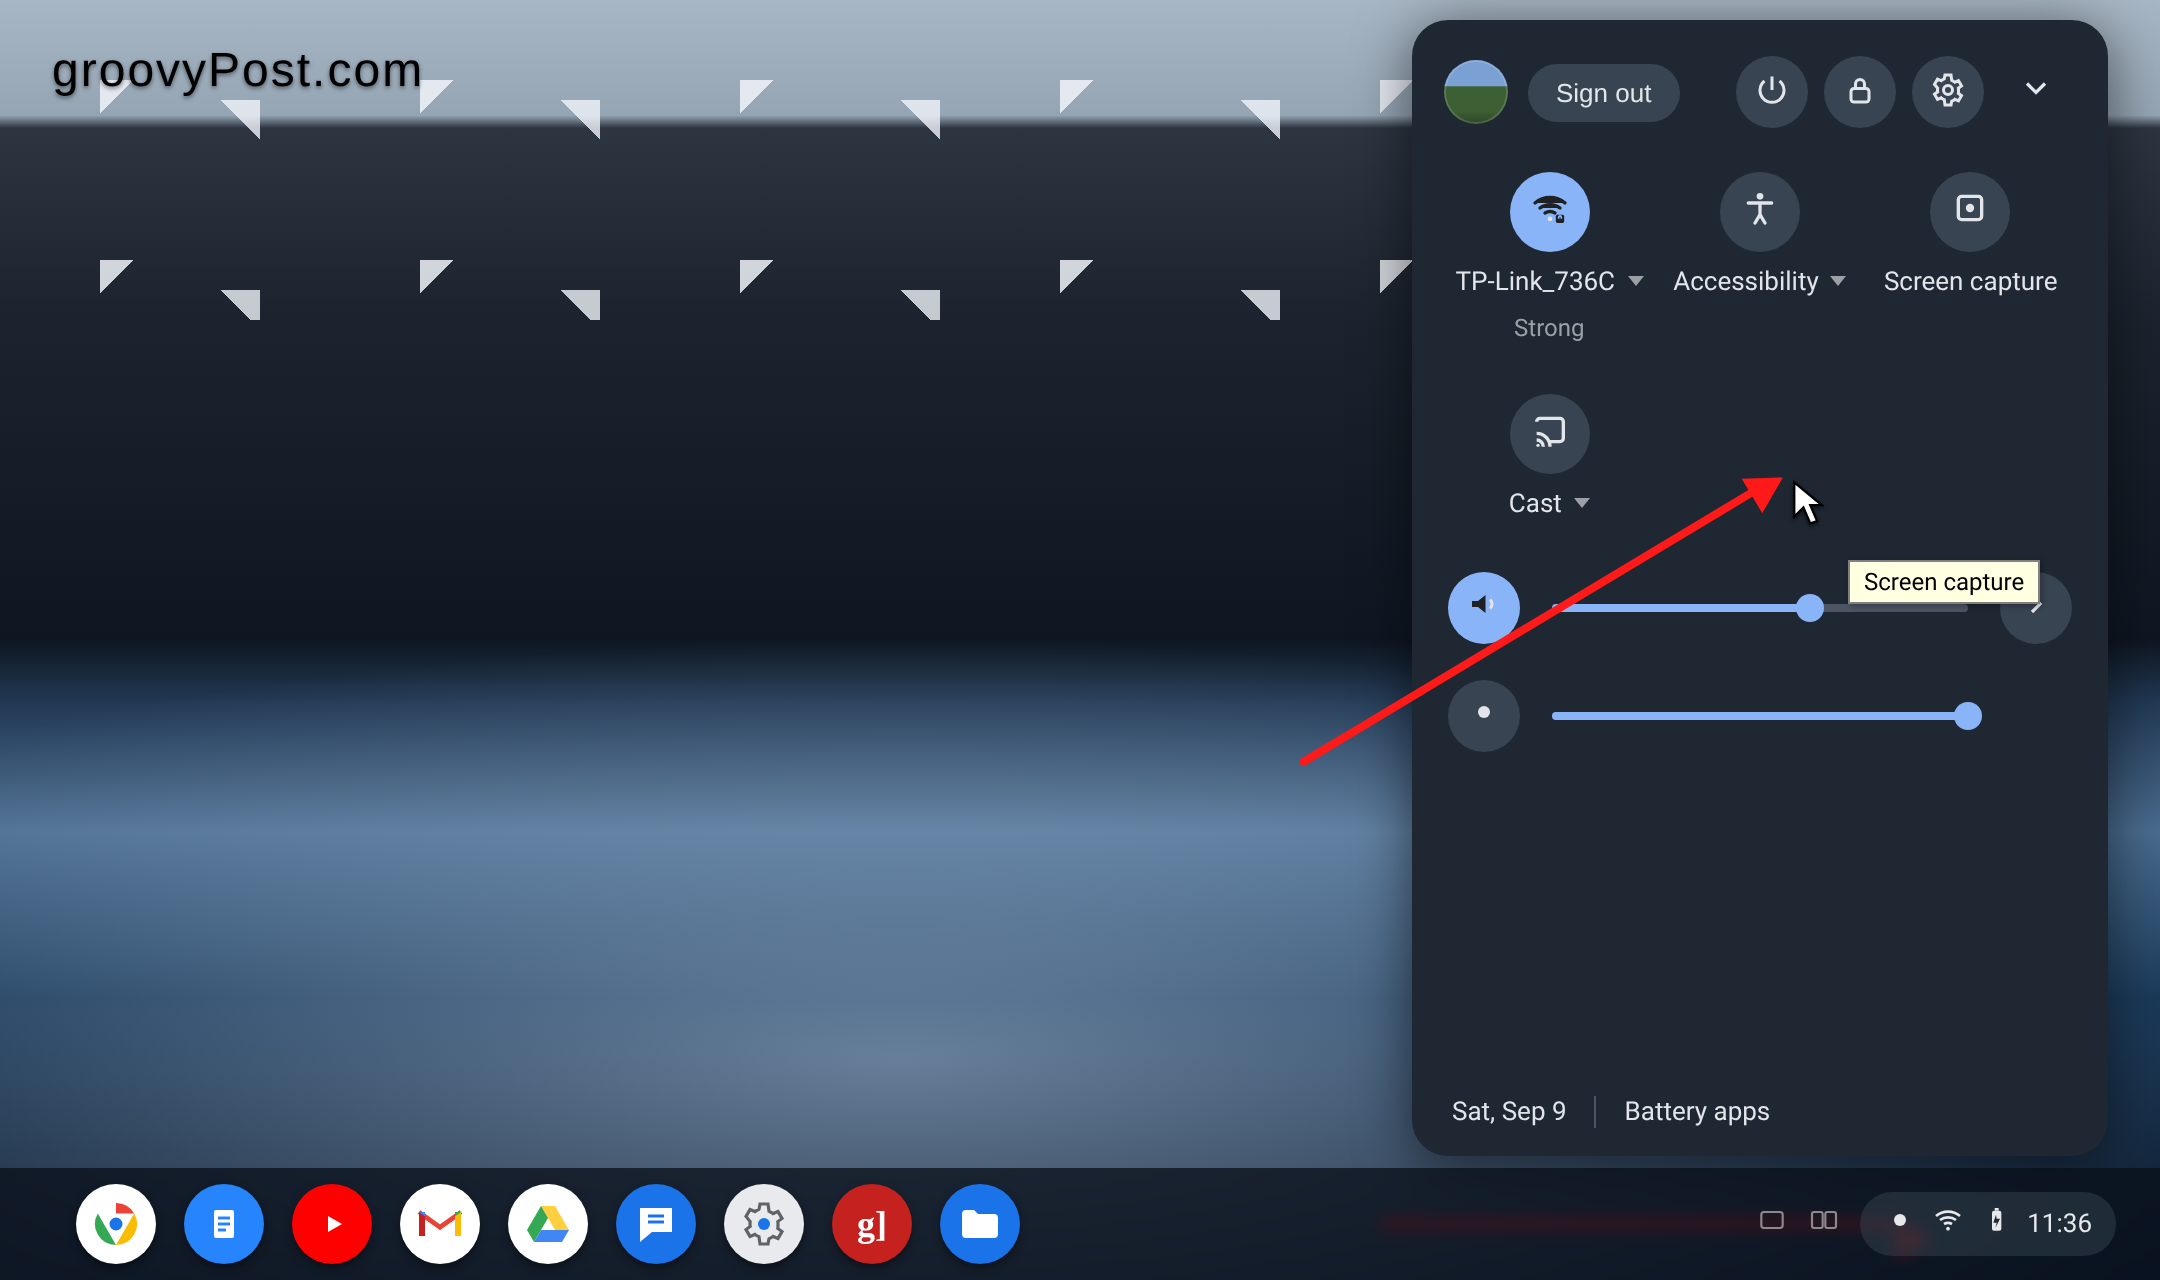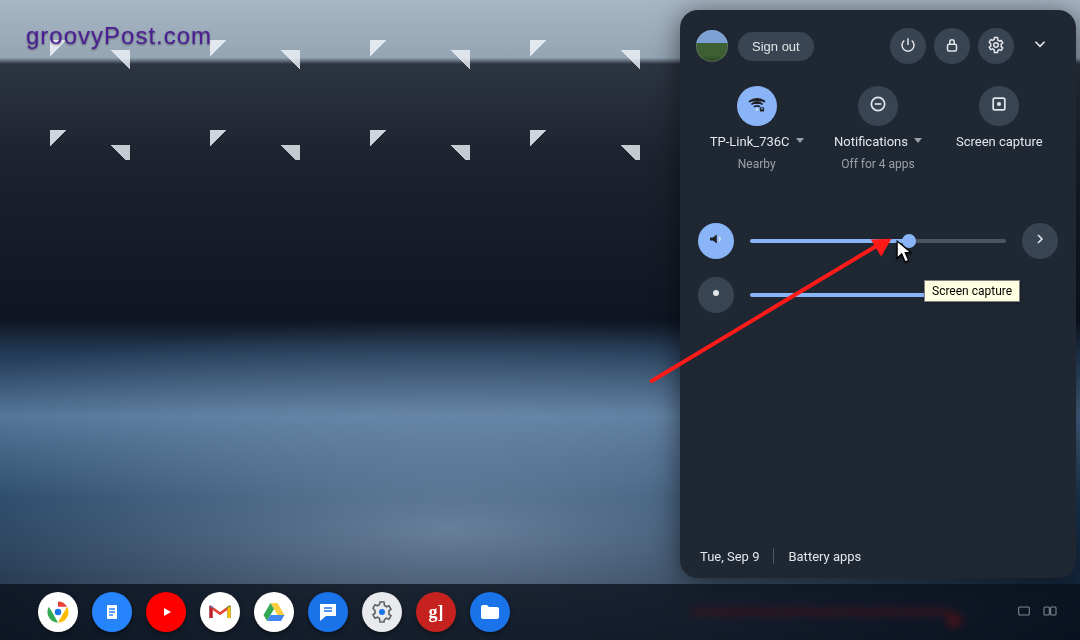--- a/index.html
+++ b/index.html
@@ -21,21 +21,21 @@
   .peaks {
     position:absolute; top:40px; left:0; width:100%; height:120px;
     background:
       linear-gradient(135deg, rgba(240,244,250,.85) 0 12px, transparent 12px) 50px 0/160px 90px,
       linear-gradient(225deg, rgba(240,244,250,.8) 0 14px, transparent 14px) 130px 10px/170px 95px;
     filter: blur(.3px);
     pointer-events:none;
   }
 
   .watermark {
-    position: absolute; top: 22px; left: 26px; color: #4c1d95;
+    position: absolute; top: 22px; left: 26px; color: #000000;
     font-size: 24px; font-family: "Trebuchet MS", sans-serif;
     letter-spacing: 1px; text-shadow: 0 1px 2px rgba(0,0,0,.5);
   }
 
   
   .shelf {
     position: absolute; left: 0; right: 0; bottom: 0; height: 56px;
     background: rgba(10,15,25,0.75);
     backdrop-filter: blur(4px);
     display: flex; align-items: center; padding: 0 14px;
@@ -55,21 +55,21 @@
   .app.youtube  { background:#ff0000; }
   .app.gmail    { background:#fff; }
   .app.drive    { background:#fff; }
   .app.messages { background:#1a73e8; }
   .app.settings { background:#e8eaed; color:#5f6368;}
   .app.gp       { background:#c5221f; font-family: serif;}
   .app.files    { background:#1a73e8; }
 
   
   .panel {
-    position:absolute; top:10px; right:4px; width:396px; bottom:62px;
+    position:absolute; top:10px; right:26px; width:348px; bottom:62px;
     background:#1f2733; border-radius:18px; color:#e2e5e9;
     box-shadow: 0 4px 28px rgba(0,0,0,.55);
     padding: 16px 12px 10px 12px;
     display:flex; flex-direction:column;
   }
   .panel-head { display:flex; align-items:center; gap:8px; padding: 2px 6px 14px 4px;}
   .avatar { width:32px; height:32px; border-radius:50%;
     background: linear-gradient(180deg,#7aa0d4 0 40%, #3c5f33 42% 80%, #2c4526 100%);
     box-shadow: inset 0 0 0 1px rgba(255,255,255,.15);
   }
@@ -192,45 +192,55 @@
           <span><svg viewBox="0 0 24 24">
               <path d="M3 9a14 14 0 0 1 18 0" stroke-linecap="round"></path>
               <path d="M6 12a10 10 0 0 1 12 0" stroke-linecap="round"></path>
               <path d="M9 15a6 6 0 0 1 6 0" stroke-linecap="round"></path>
               <circle cx="12" cy="18.5" r="1.4" fill="currentColor" stroke="none"></circle>
               <rect x="15.5" y="16" width="5" height="5" rx="1" fill="#202124" stroke="none"></rect>
               <path d="M17.2 18.5v-1a.8.8 0 0 1 1.6 0v1" stroke="#8ab4f8" stroke-width="1"></path>
             </svg></span>
         </div>
       <div class="lbl caret">TP-Link_736C</div>
-      <div class="sub">Nearby</div>
-    </div>
-
+      <div class="sub">Strong</div>
+    </div>
     <div class="tile">
       <div class="circ">
           <span><svg viewBox="0 0 24 24">
-              <circle cx="12" cy="12" r="8"></circle>
-              <line x1="8" y1="12" x2="16" y2="12"></line>
-            </svg></span>
-        </div>
-      <div class="lbl caret">Notifications</div>
-      <div class="sub">Off for 4 apps</div>
-    </div>
+              <circle cx="12" cy="5" r="2" fill="#e2e5e9" stroke="none"></circle>
+              <path d="M5 9h14M12 9v7m0 0l-3 5m3-5l3 5" stroke-linecap="round"></path>
+            </svg></span>
+        </div>
+      <div class="lbl caret">Accessibility</div>
+    </div>
+
     <div class="tile">
       <div class="circ">
           <span><svg viewBox="0 0 24 24">
               <rect x="5" y="5" width="14" height="14" rx="2"></rect>
               <circle cx="12" cy="12" r="2.5" fill="#e2e5e9" stroke="none"></circle>
             </svg></span>
         </div>
       <div class="lbl" style="flex-direction:column;line-height:1.25;">
           <span>Screen capture</span>
         </div>
     </div>
 
+    <div class="tile">
+      <div class="circ">
+          <span><svg viewBox="0 0 24 24">
+              <path d="M4 7a2 2 0 0 1 2-2h12a2 2 0 0 1 2 2v10a2 2 0 0 1-2 2h-6"></path>
+              <path d="M4 18a4 4 0 0 1 4 4"></path>
+              <path d="M4 14a8 8 0 0 1 8 8"></path>
+              <circle cx="4.8" cy="21.2" r="1" fill="#e2e5e9" stroke="none"></circle>
+            </svg></span>
+        </div>
+      <div class="lbl caret">Cast</div>
+    </div>
     <div></div>
   </div>
 
   <div class="sliders">
     <div class="slider-row">
       <div class="knob on">
         <span><svg viewBox="0 0 24 24">
               <path d="M4 10v4h4l5 4V6l-5 4H4z"></path>
               <path d="M16 9a4 4 0 0 1 0 6" fill="none" stroke="currentColor" stroke-width="2"></path>
             </svg></span>
@@ -254,21 +264,21 @@
       </div>
       <div class="track">
         <div class="fill" style="width:100%"></div>
           <div class="thumb" style="left:100%"></div>
       </div>
       <div style="width:36px"></div>
     </div>
   </div>
 
   <div class="panel-foot">
-    <span>Tue, Sep 9</span>
+    <span>Sat, Sep 9</span>
     <span class="divider"></span>
     <span>Battery apps</span>
   </div>
 </div>
 
 <div class="tooltip" style="top:280px; left:924px;">Screen capture</div>
 
 <div class="cursor" style="top:240px; left:896px;">
   <svg viewBox="0 0 14 20">
       <path d="M1 1l0 15 4-4 3 7 3-1-3-7 5 0z" fill="#fff" stroke="#000"></path>
@@ -347,14 +357,31 @@
   </div>
   <div class="spacer"></div>
   <div class="tray">
     <span style="opacity:.55"><svg viewBox="0 0 24 24" fill="none" stroke="#e6e8eb" stroke-width="1.6">
           <rect x="4" y="6" width="16" height="12" rx="2"></rect>
         </svg></span>
     <span style="opacity:.55"><svg viewBox="0 0 24 24" fill="none" stroke="#e6e8eb" stroke-width="1.6">
           <rect x="3" y="6" width="8" height="12" rx="1.5"></rect>
           <rect x="13" y="6" width="8" height="12" rx="1.5"></rect>
         </svg></span>
+    <div class="tray-pill">
+      <span><svg viewBox="0 0 24 24" fill="#e6e8eb">
+            <circle cx="12" cy="12" r="4.5"></circle>
+          </svg></span>
+      <span><svg viewBox="0 0 24 24" fill="none" stroke="#e6e8eb" stroke-width="2">
+            <path d="M3 9a14 14 0 0 1 18 0"></path>
+            <path d="M6 12a10 10 0 0 1 12 0"></path>
+            <path d="M9 15a6 6 0 0 1 6 0"></path>
+            <circle cx="12" cy="18.5" r="1.4" fill="#e6e8eb" stroke="none"></circle>
+          </svg></span>
+      <span><svg viewBox="0 0 24 24" fill="#e6e8eb">
+            <rect x="9" y="5" width="7" height="15" rx="1.5"></rect>
+            <rect x="11" y="3" width="3" height="2"></rect>
+            <polygon points="12 8 10 14 12.5 14 11.5 18 15 11 12.5 11" fill="#1f2733"></polygon>
+          </svg></span>
+      <span>11:36</span>
+    </div>
   </div>
 </div>
 
 </body></html>

